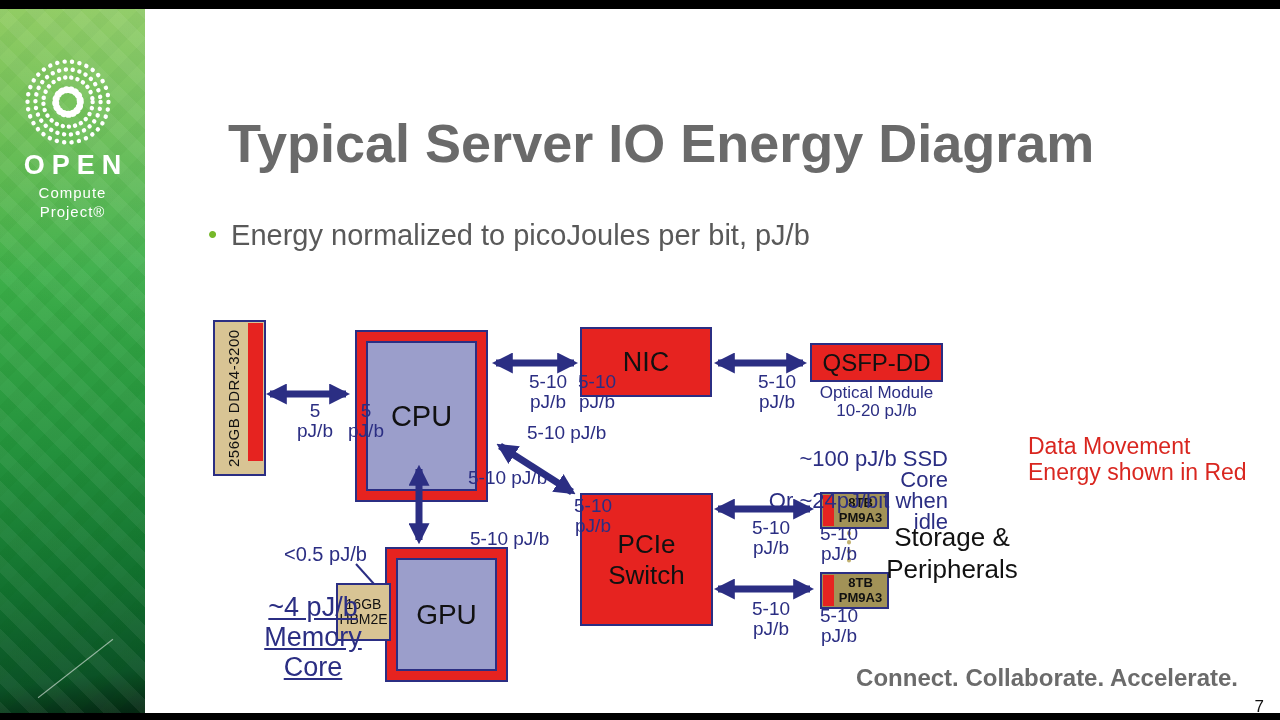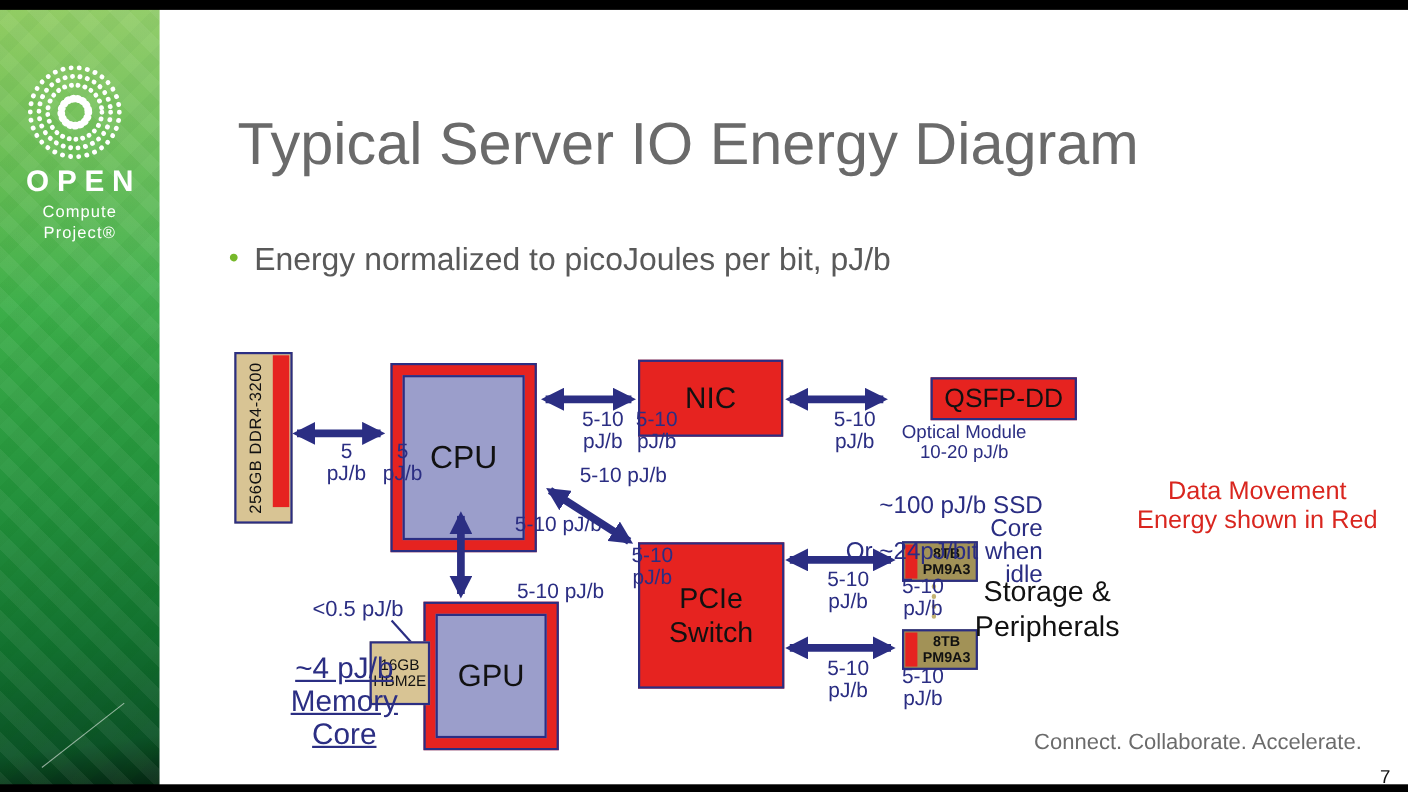--- a/index.html
+++ b/index.html
@@ -39,21 +39,21 @@
   
   .box{position:absolute;border:2px solid var(--navy);box-sizing:border-box;color:var(--black_text);}
   .redbox{background:var(--red);display:flex;align-items:center;justify-content:center;text-align:center;}
   .cpu{left:355px;top:330px;width:133px;height:172px;background:var(--red);}
   .cpu .inner,.gpu .inner{position:absolute;inset:9px;background:var(--lavender);border:2px solid var(--navy);
         display:flex;align-items:center;justify-content:center;}
   .cpu .inner{font-size:29px;}
   .gpu{left:385px;top:547px;width:123px;height:135px;background:var(--red);}
   .gpu .inner{font-size:28px;}
   .nic{left:580px;top:327px;width:132px;height:70px;font-size:27px;}
-  .qsfp{left:810px;top:343px;width:133px;height:39px;font-size:24px;margin-left:36px;}
+  .qsfp{left:810px;top:343px;width:133px;height:39px;font-size:24px;}
   .pcie{left:580px;top:493px;width:133px;height:133px;font-size:26px;line-height:31px;white-space:pre-line;}
   .dimm{left:213px;top:320px;width:53px;height:156px;background:var(--tan);}
   .dimm .strip{position:absolute;right:1px;top:1px;width:15px;height:138px;background:var(--red);}
   .dimm .vtext{position:absolute;left:2px;top:0;bottom:0;width:32px;display:flex;align-items:center;justify-content:center;
         writing-mode:vertical-rl;transform:rotate(180deg);font-size:15px;letter-spacing:0.5px;white-space:nowrap;}
   .hbm{left:336px;top:583px;width:55px;height:58px;background:var(--tan);display:flex;align-items:center;justify-content:center;
         text-align:center;font-size:14px;line-height:15px;white-space:pre-line;z-index:3;}
   .ssd{width:69px;height:37px;background:var(--ssd_tan);}
   .ssd1{left:820px;top:492px;}
   .ssd2{left:820px;top:572px;}
@@ -76,24 +76,24 @@
   .el-10{left:779px;top:524px;width:46px;}
   .el-11{left:711px;top:599px;width:46px;}
   .el-12{left:779px;top:606px;width:46px;}
 
   .note{position:absolute;color:var(--navy);white-space:pre-line;z-index:7;}
   .note-memory{left:100px;top:444px;width:266px;text-align:center;font-size:25px;line-height:27px;}
   .note-hbm-link{left:284px;top:543px;font-size:20px;}
   .note-gpumem{left:256px;top:592px;width:114px;text-align:center;font-size:27px;line-height:30px;text-decoration:underline;}
   .note-ssd{left:768px;top:448px;width:180px;text-align:right;font-size:22px;line-height:21px;}
   .note-storage{left:884px;top:521px;width:136px;text-align:center;font-size:26px;line-height:32px;color:var(--black_text);}
-  .note-legend{left:1028px;top:433px;width:230px;text-align:center;font-size:23px;line-height:26px;color:var(--red_text);}
+  .note-legend{left:1028px;top:433px;width:230px;font-size:23px;line-height:26px;color:var(--red_text);}
   .qsfp-sub{left:810px;top:384px;width:133px;text-align:center;font-size:17px;line-height:18px;}
 
-  .footer{position:absolute;right:42px;top:664px;font-size:20px;color:var(--footer_gray);white-space:nowrap;}
+  .footer{position:absolute;right:42px;top:664px;font-size:24px;color:var(--footer_gray);white-space:nowrap;font-weight:bold;}
   .pagenum{position:absolute;right:16px;top:697px;font-size:17px;color:var(--black_text);}
 
   svg.arrows{position:absolute;left:0;top:0;z-index:2;pointer-events:none;}
 </style>
 </head>
 <body>
 
 <div class="stage">
 
   <div class="letterbox top"></div>
@@ -109,21 +109,21 @@
       </g>
     </svg>
     <div class="wordmark">
       <div class="open">OPEN</div>
       <div class="sub">Compute</div>
       <div class="sub">Project®</div>
     </div>
     <div class="sidebar-line"></div>
   </aside>
 
-  <h1 class="title" style="margin:4px;font-weight:400;">Typical Server IO Energy Diagram</h1>
+  <h1 class="title" style="margin:16px;font-weight:700;">Typical Server IO Energy Diagram</h1>
   <div class="bullet b1"><span class="dot">•</span><span>Energy normalized to picoJoules per bit, pJ/b</span></div>
 
   <svg class="arrows" width="1280" height="720" viewBox="0 0 1280 720">
     <defs>
       <marker id="ah" viewBox="0 0 10 10" refX="8" refY="5" markerWidth="3" markerHeight="3" orient="auto-start-reverse" markerUnits="strokeWidth">
         <path d="M0,0 L10,5 L0,10 z" fill="#2b2e83"></path>
       </marker>
       <marker id="ahs" viewBox="0 0 10 10" refX="8" refY="5" markerWidth="6" markerHeight="6" orient="auto" markerUnits="strokeWidth">
         <path d="M0,0 L10,5 L0,10 z" fill="#2b2e83"></path>
       </marker>

